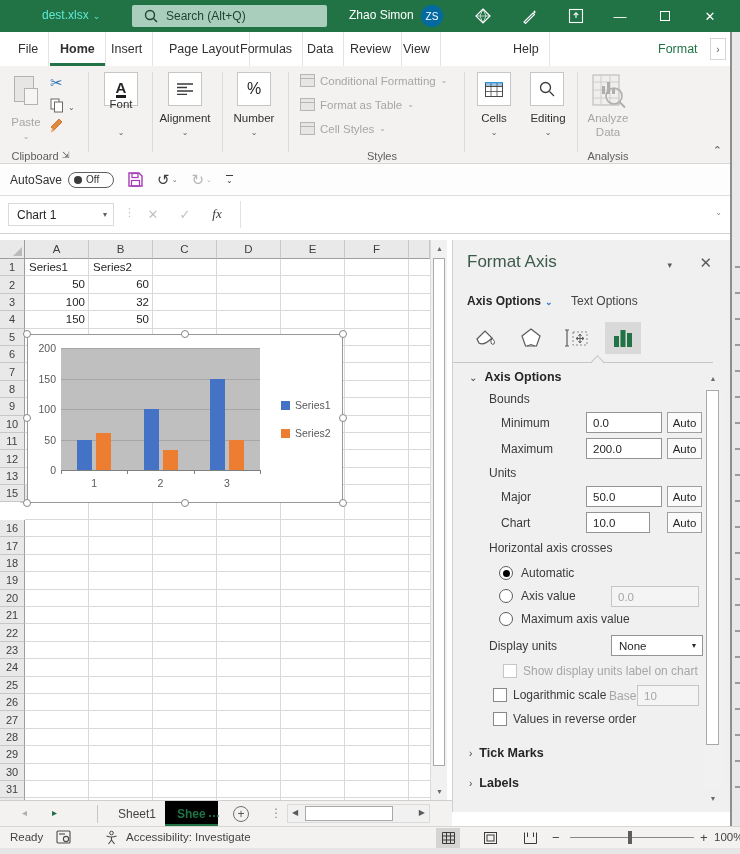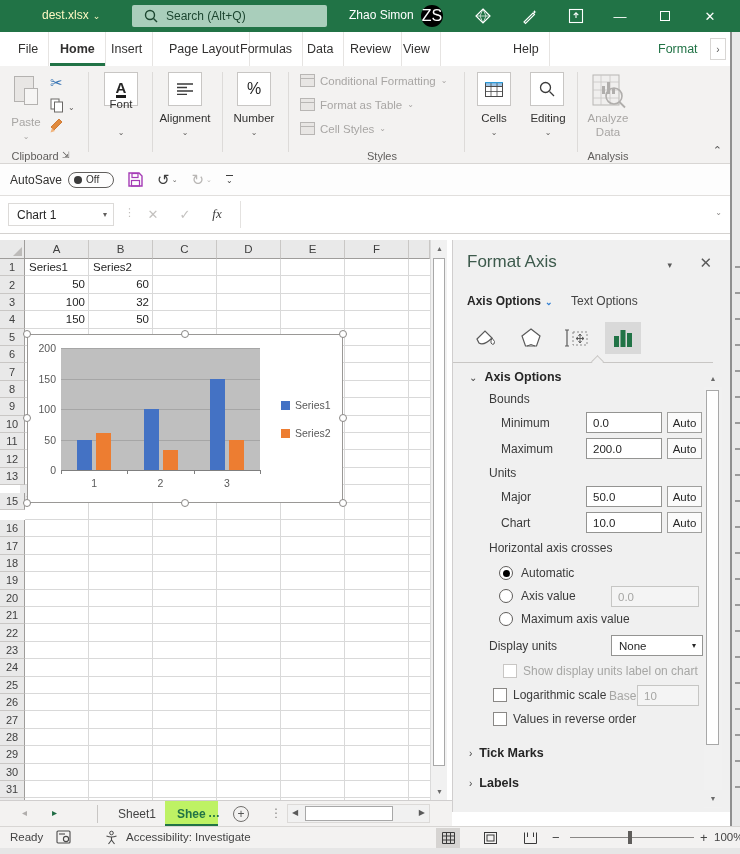--- a/index.html
+++ b/index.html
@@ -2,25 +2,25 @@
 <html><head>
 <meta charset="utf-8">
 <style>
   * { margin:0; padding:0; box-sizing:border-box; }
   html,body { width:740px; height:854px; overflow:hidden; }
   body { font-family:"Liberation Sans", sans-serif; background:#fff; position:relative; font-size:12px; color:#262626; }
   .abs { position:absolute; }
 
   
   .titlebar { position:absolute; left:0; top:0; width:740px; height:32px; background:#217346; color:#fff; }
-  .tb-file { position:absolute; left:42px; top:8px; font-size:12px; color:#fef9c3; white-space:nowrap; }
+  .tb-file { position:absolute; left:42px; top:8px; font-size:12px; color:#5eead4; white-space:nowrap; }
   .tb-caret { font-size:9px; margin-left:4px; }
   .tb-search { position:absolute; left:132px; top:5px; width:195px; height:22px; background:#a9cebb; border-radius:2px; color:#1c4630; display:flex; align-items:center; gap:7px; padding-left:34px; font-size:12px; }
   .tb-user { position:absolute; left:349px; top:8px; font-size:12px; }
-  .tb-avatar { position:absolute; left:421px; top:5px; width:22px; height:22px; border-radius:50%; background:#000000; color:#fff; font-size:16px; display:flex; align-items:center; justify-content:center; }
+  .tb-avatar { position:absolute; left:421px; top:5px; width:22px; height:22px; border-radius:50%; background:#0369a1; color:#fff; font-size:10px; display:flex; align-items:center; justify-content:center; }
   .tb-ico { position:absolute; top:7px; width:18px; height:18px; display:flex; align-items:center; justify-content:center; color:#fff; }
   .winbtn { position:absolute; top:0; width:34px; height:32px; display:flex; align-items:center; justify-content:center; color:#fff; font-size:13px; }
   .maxbox { width:10px; height:10px; border:1px solid #fff; }
 
   
   .tabrow { position:absolute; left:0; top:32px; width:730px; height:34px; background:#fff; }
   .rtab { position:absolute; top:0; height:34px; display:flex; align-items:center; padding:0 10px; font-size:12.5px; color:#323130; border-right:1px solid #e6e4e2; white-space:nowrap; }
   .rtab.active { font-weight:bold; box-shadow:inset 0 -3px 0 #217346; }
   .rtab.ctx { color:#217346; }
   .tab-more { position:absolute; right:4px; top:6px; width:16px; height:22px; border:1px solid #d8d6d4; color:#5a5a5a; font-size:10px; display:flex; align-items:center; justify-content:center; }
@@ -120,21 +120,21 @@
   
   .rightstrip { position:absolute; left:730px; top:32px; width:10px; height:822px; background:#e9e9e9; border-left:2px solid #8f8f8f; }
   .rightstrip .ticks { position:absolute; right:0; top:210px; width:5px; height:570px;
     background:repeating-linear-gradient(to bottom, transparent 0 24px, #9a9a9a 24px 26px); }
 
   
   .sheetbar { position:absolute; left:0; top:800px; width:452px; height:26px; background:#f3f2f1; border-top:1px solid #d0cece; font-size:12px; }
   .navarrow { position:absolute; top:6px; font-size:10px; }
   .sb-div { position:absolute; left:97px; top:4px; width:1px; height:18px; background:#c8c6c4; }
   .sheettab { position:absolute; top:0; height:25px; display:flex; align-items:center; padding:0 12px; color:#444; }
-  .sheettab.active { color:#217346; font-weight:bold; background:#bef264; box-shadow:inset 0 -2px 0 #217346; }
+  .sheettab.active { color:#217346; font-weight:bold; background:#000000; box-shadow:inset 0 -2px 0 #217346; }
   .addsheet { position:absolute; left:233px; top:5px; width:16px; height:16px; border:1px solid #716f6d; border-radius:50%; color:#555; font-size:12px; line-height:14px; text-align:center; }
   .sb-dots { position:absolute; left:270px; top:5px; color:#8a8886; }
   .hscroll { position:absolute; left:287px; top:3px; width:143px; height:19px; background:#f1f1f1; border:1px solid #dcdad8; }
   .hthumb { position:absolute; left:17px; top:1px; width:88px; height:15px; background:#fff; border:1px solid #a8a8a8; }
   .harr { position:absolute; top:3px; font-size:8px; color:#5a5a5a; }
 
   
   .statusbar { position:absolute; left:0; top:826px; width:740px; height:22px; background:#f3f2f1; border-top:1px solid #d8d6d4; font-size:11.5px; color:#444; }
   .viewbtn { position:absolute; top:1px; width:24px; height:20px; display:flex; align-items:center; justify-content:center; }
   .viewbtn.sel { background:#d6d4d2; }
@@ -352,21 +352,21 @@
       <div class="rowheader" style="top: 88.6px; height: 17.4px;">5</div>
       <div class="rowheader" style="top: 106px; height: 17.4px;">6</div>
       <div class="rowheader" style="top: 123.4px; height: 17.4px;">7</div>
       <div class="rowheader" style="top: 140.8px; height: 17.4px;">8</div>
       <div class="rowheader" style="top: 158.2px; height: 17.4px;">9</div>
       <div class="rowheader" style="top: 175.6px; height: 17.4px;">10</div>
       <div class="rowheader" style="top: 193px; height: 17.4px;">11</div>
       <div class="rowheader" style="top: 210.4px; height: 17.4px;">12</div>
       <div class="rowheader" style="top: 227.8px; height: 17.4px;">13</div>
       <div class="rowheader" style="top: 245.2px; height: 17.4px; margin-left: 20px;">14</div>
-      <div class="rowheader" style="top: 245px; height: 17.4px; margin-top: 8px;">15</div>
+      <div class="rowheader" style="top: 245px; height: 17.4px;">15</div>
       <div class="rowheader" style="top: 280px; height: 17.4px;">16</div>
       <div class="rowheader" style="top: 297.4px; height: 17.4px;">17</div>
       <div class="rowheader" style="top: 314.8px; height: 17.4px;">18</div>
       <div class="rowheader" style="top: 332.2px; height: 17.4px;">19</div>
       <div class="rowheader" style="top: 349.6px; height: 17.4px;">20</div>
       <div class="rowheader" style="top: 367px; height: 17.4px;">21</div>
       <div class="rowheader" style="top: 384.4px; height: 17.4px;">22</div>
       <div class="rowheader" style="top: 401.8px; height: 17.4px;">23</div>
       <div class="rowheader" style="top: 419.2px; height: 17.4px;">24</div>
       <div class="rowheader" style="top: 436.6px; height: 17.4px;">25</div>
@@ -497,21 +497,21 @@
   <input class="pinput" style="left: 133px; top: 198px; width: 76px;" value="200.0">
   <div class="autobtn" style="left:214px;top:198px">Auto</div>
 
   <div class="plabel" style="left:36px;top:226px">Units</div>
 
   <div class="plabel" style="left:48px;top:250px">Major</div>
   <input class="pinput" style="left: 133px; top: 246px; width: 76px;" value="50.0">
   <div class="autobtn" style="left:214px;top:246px">Auto</div>
 
   <div class="plabel" style="left:48px;top:276px">Chart</div>
-  <input class="pinput" style="left: 133px; top: 272px; width: 76px;" value="10.0">
+  <input class="pinput" style="left: 133px; top: 272px; width: 64px;" value="10.0">
   <div class="autobtn" style="left:214px;top:272px">Auto</div>
 
   <div class="plabel" style="left:36px;top:301px">Horizontal axis crosses</div>
 
   <div class="radio sel" style="left:46px;top:326px"></div>
   <div class="plabel" style="left:68px;top:326px">Automatic</div>
 
   <div class="radio" style="left:46px;top:349px"></div>
   <div class="plabel" style="left:68px;top:349px">Axis value</div>
   <input class="pinput dis" style="left: 158px; top: 346px; width: 88px;" disabled="" value="0.0">

